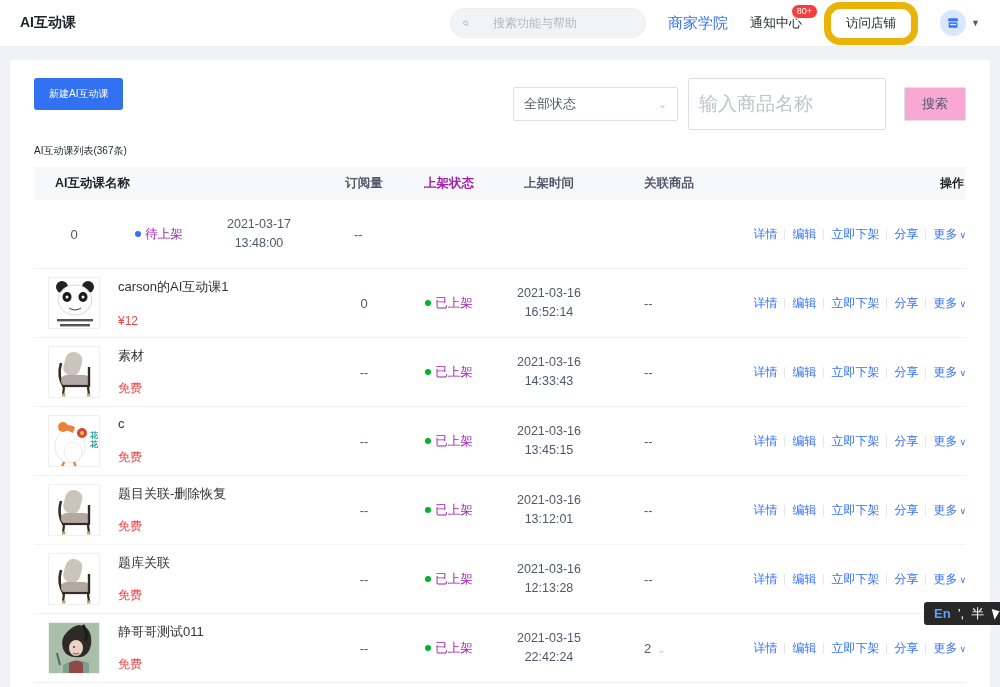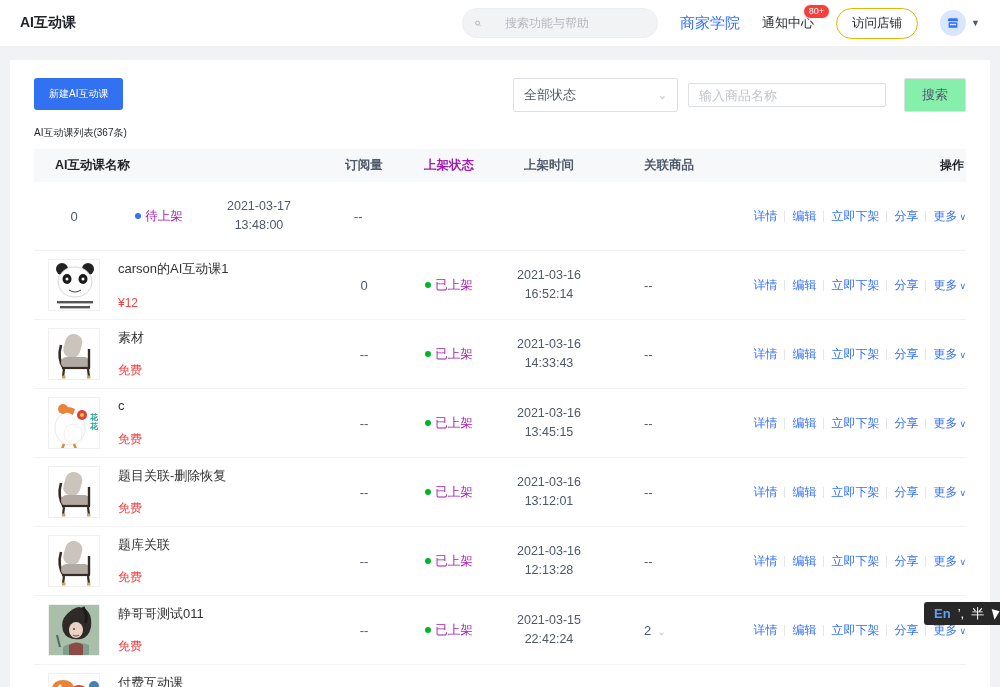--- a/index.html
+++ b/index.html
@@ -9,35 +9,35 @@
   
   .topbar { height:47px; background:#fff; display:flex; align-items:center; padding:0 20px; border-bottom:1px solid #f0f0f0; }
   .app-title { font-size:14px; font-weight:bold; color:#1f2329; }
   .topbar-right { margin-left:auto; display:flex; align-items:center; gap:22px; }
   .global-search { display:flex; align-items:center; gap:24px; width:196px; height:30px; background:#f2f3f5; border:1px solid #eceef1; border-radius:16px; padding:0 12px; color:#a9adb5; }
   .global-search input { border:none; outline:none; background:transparent; font-size:12px; width:140px; color:#333; font-family:inherit; }
   .global-search input::placeholder { color:#b4b8bf; }
   .link-blue { color:#3370ff; font-size:15px; cursor:pointer; text-decoration:none; }
   .notif { position:relative; color:#1f2329; font-size:13px; cursor:pointer; }
   .badge { position:absolute; top:-10px; right:-16px; background:#f53f3f; color:#fff; font-size:9px; line-height:13px; padding:0 5px; border-radius:8px; border:1px solid #fff; }
-  .visit-store { border:1px solid #eab308; border-radius:16px; padding:6px 15px; font-size:12.5px; color:#1f2329; background:#fff; cursor:pointer; }
+  .visit-store { border:7px solid #eab308; border-radius:16px; padding:6px 15px; font-size:12.5px; color:#1f2329; background:#fff; cursor:pointer; }
   .avatar-wrap { display:flex; align-items:center; gap:5px; cursor:pointer; }
   .avatar { width:26px; height:26px; border-radius:50%; background:#d9e6ff; display:flex; align-items:center; justify-content:center; }
   .caret-dn { font-size:9px; color:#4e5969; }
 
   
   .card { margin:13px 10px 0 10px; background:#fff; padding:18px 24px 0 24px; height:700px; }
   .card-top { display:flex; align-items:flex-start; justify-content:space-between; }
   .btn-primary { background:#3171f2; color:#ffffff; border:none; border-radius:3px; height:32px; padding:0 15px; font-size:10px; cursor:pointer; font-family:inherit; }
   .filters { display:flex; align-items:center; gap:10px; }
   .select-box { width:165px; height:34px; border:1px solid #dcdfe6; border-radius:2px; display:flex; align-items:center; justify-content:space-between; padding:0 10px; color:#4e5969; cursor:pointer; background:#fff; }
   .select-box .chev { color:#c0c4cc; font-size:11px; }
-  .text-input { width:198px; height:24px; border:1px solid #dcdfe6; border-radius:2px; padding:0 10px; font-size:13px; outline:none; font-family:inherit; color:#333; }
+  .text-input { width:198px; height:52px; border:1px solid #dcdfe6; border-radius:2px; padding:0 10px; font-size:19px; outline:none; font-family:inherit; color:#333; }
   .text-input::placeholder { color:#bfc4cc; }
-  .btn-plain { width:62px; height:34px; border:1px solid #dcdfe6; border-radius:2px; background:#86efac; color:#4e5969; font-size:13px; cursor:pointer; margin-left:8px; font-family:inherit; }
+  .btn-plain { width:62px; height:34px; border:1px solid #dcdfe6; border-radius:2px; background:#f9a8d4; color:#4e5969; font-size:13px; cursor:pointer; margin-left:8px; font-family:inherit; }
   .list-title { margin-top:14px; font-size:10px; color:#1f2329; }
 
   
   .table { margin-top:9px; }
   .thead { display:flex; align-items:center; height:33px; background:#f7f8fa; font-weight:bold; font-size:12.5px; color:#1f2329; }
   .tr { display:flex; align-items:center; height:69px; border-bottom:1px solid #f2f3f5; }
   .td-name { flex:0 0 290px; display:flex; align-items:center; padding-left:14px; }
   .thead .td-name { padding-left:21px; }
   .td-sub { flex:0 0 80px; text-align:center; color:#4e5969; }
   .td-status { flex:0 0 90px; display:flex; align-items:center; justify-content:center; gap:4px; color:#a21caf; font-size:12.5px; }

